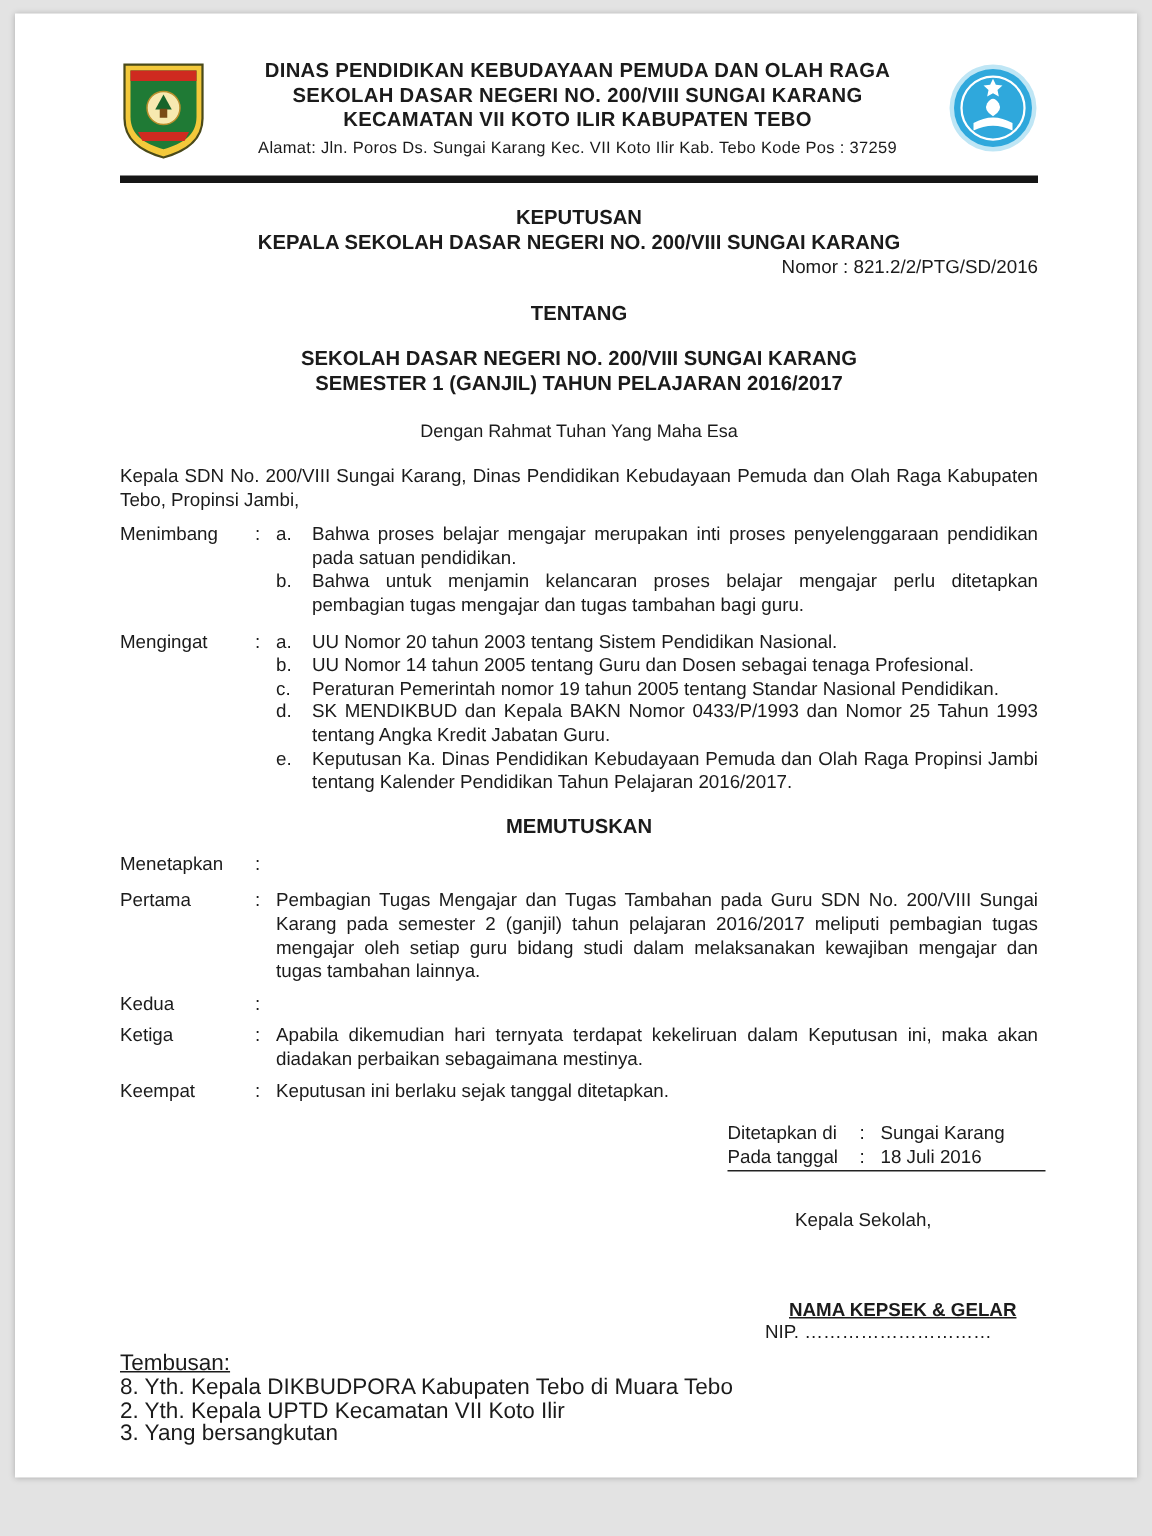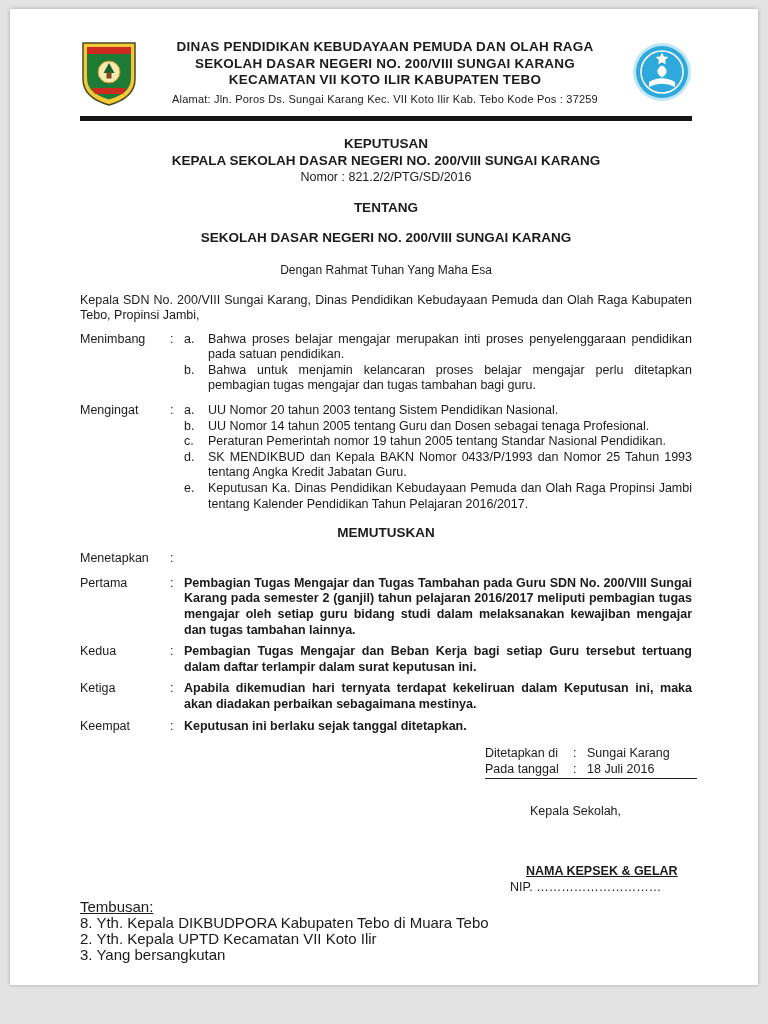--- a/index.html
+++ b/index.html
@@ -27,41 +27,41 @@
   .logo.right { margin-top:3px; }
   .lh-text { flex:1; text-align:center; padding:0 6px; }
   .lh-line { font-weight:bold; font-size:13.5px; line-height:16.5px; letter-spacing:.2px; }
   .lh-addr { font-size:11px; line-height:14px; margin-top:3px; letter-spacing:.2px; }
   .rule { height:5px; background:#161616; margin-top:5px; }
 
   
   .center { text-align:center; }
   .t-keputusan { margin-top:14px; font-weight:bold; font-size:13.5px; line-height:17px; }
   .t-kepala { font-weight:bold; font-size:13.5px; line-height:17px; }
-  .t-nomor { font-size:12.5px; line-height:17px; }
+  .t-nomor { font-size:12.5px; line-height:17px;text-align:right; }
   .t-tentang { margin-top:13px; font-weight:bold; font-size:13.5px; line-height:17px; }
   .t-subject { margin-top:14px; font-weight:bold; font-size:13.5px; line-height:16.5px; }
   .t-rahmat { margin-top:16px; font-size:12px; line-height:15px; }
 
   
   .bodytext { font-size:12.5px; line-height:15.6px; }
   .opening { margin-top:15px; text-align:justify; }
 
   .clause { display:grid; grid-template-columns:90px 14px 1fr; align-items:start; }
   .clause.mt8 { margin-top:8px; }
   .clause.mt9 { margin-top:9px; }
   .c-label { }
   .c-colon { text-align:left; }
   .li { display:grid; grid-template-columns:24px 1fr; align-items:start; }
   .li-text { text-align:justify; }
 
   .memutuskan { margin-top:12px; font-weight:bold; font-size:13.5px; line-height:17px; }
   .menetapkan { margin-top:10px; }
   .decide { display:grid; grid-template-columns:90px 14px 1fr; align-items:start; margin-top:6px; }
-  .decide .d-text { text-align:justify;font-weight:bold; }
+  .decide .d-text { text-align:justify; }
   .decide.first { margin-top:9px; }
 
   
   .sig-block { margin-top:12px; margin-left:405px; width:212px; font-size:12.5px; line-height:15.6px; }
   .sig-row { display:grid; grid-template-columns:88px 14px auto; }
   .sig-row.underline { border-bottom:1.5px solid #222; padding-bottom:1px; }
   .sig-kepala { margin-top:25px; margin-left:45px; }
   .sig-name { margin-top:44px; margin-left:41px; font-weight:bold; text-decoration:underline; }
   .sig-nip { margin-left:25px; }
 
@@ -105,20 +105,21 @@
       </div>
     </div>
     <div class="rule"></div>
 
     <div class="center t-keputusan">KEPUTUSAN</div>
     <div class="center t-kepala">KEPALA SEKOLAH DASAR NEGERI NO. 200/VIII SUNGAI KARANG</div>
     <div class="center t-nomor">Nomor : 821.2/2/PTG/SD/2016</div>
     <div class="center t-tentang">TENTANG</div>
     <div class="t-subject center">
       <div>SEKOLAH DASAR NEGERI NO. 200/VIII SUNGAI KARANG</div>
+      <div>SEMESTER 1 (GANJIL) TAHUN PELAJARAN 2016/2017</div>
     </div>
     <div class="center t-rahmat">Dengan Rahmat Tuhan Yang Maha Esa</div>
 
     <div class="bodytext opening">Kepala SDN No. 200/VIII Sungai Karang, Dinas Pendidikan Kebudayaan Pemuda dan Olah Raga Kabupaten Tebo, Propinsi Jambi,</div>
 
     <div class="bodytext clause mt8">
       <span class="c-label">Menimbang</span>
       <span class="c-colon">:</span>
       <div>
         <div class="li">
@@ -168,21 +169,20 @@
     </div>
 
     <div class="bodytext decide first">
       <span>Pertama</span>
       <span>:</span>
       <span class="d-text">Pembagian Tugas Mengajar dan Tugas Tambahan pada Guru SDN No. 200/VIII Sungai Karang pada semester 2 (ganjil) tahun pelajaran 2016/2017 meliputi pembagian tugas mengajar oleh setiap guru bidang studi dalam melaksanakan kewajiban mengajar dan tugas tambahan lainnya.</span>
     </div>
     <div class="bodytext decide">
       <span>Kedua</span>
       <span>:</span>
-      <span class="d-text">Pembagian Tugas Mengajar dan Beban Kerja bagi setiap Guru tersebut tertuang dalam daftar terlampir dalam surat keputusan ini.</span>
     </div>
     <div class="bodytext decide">
       <span>Ketiga</span>
       <span>:</span>
       <span class="d-text">Apabila dikemudian hari ternyata terdapat kekeliruan dalam Keputusan ini, maka akan diadakan perbaikan sebagaimana mestinya.</span>
     </div>
     <div class="bodytext decide">
       <span>Keempat</span>
       <span>:</span>
       <span class="d-text">Keputusan ini berlaku sejak tanggal ditetapkan.</span>

